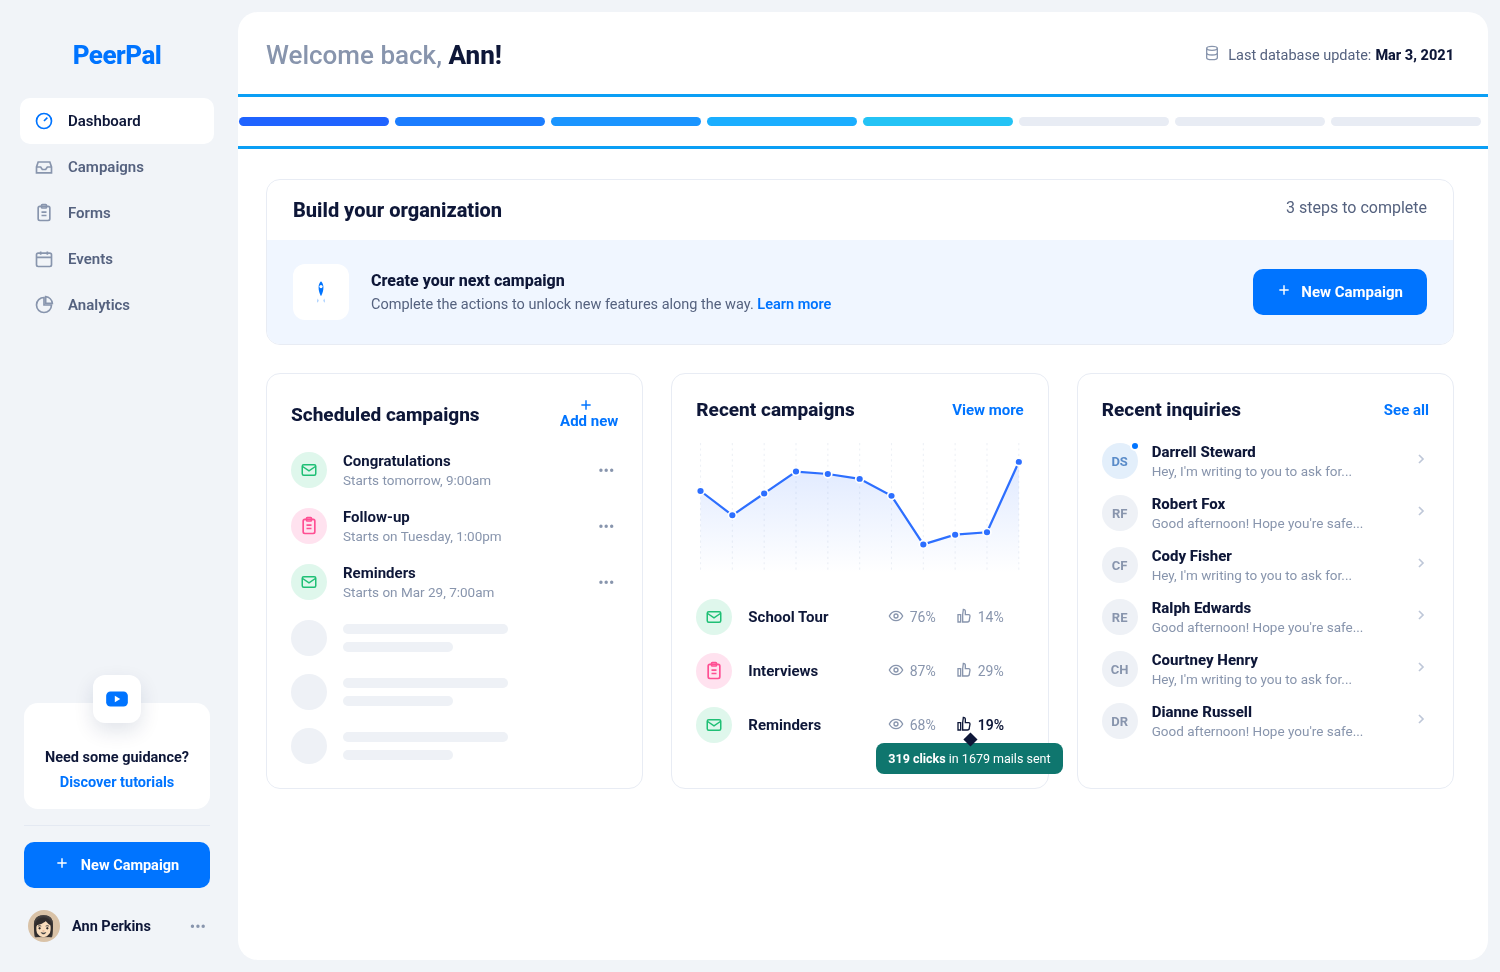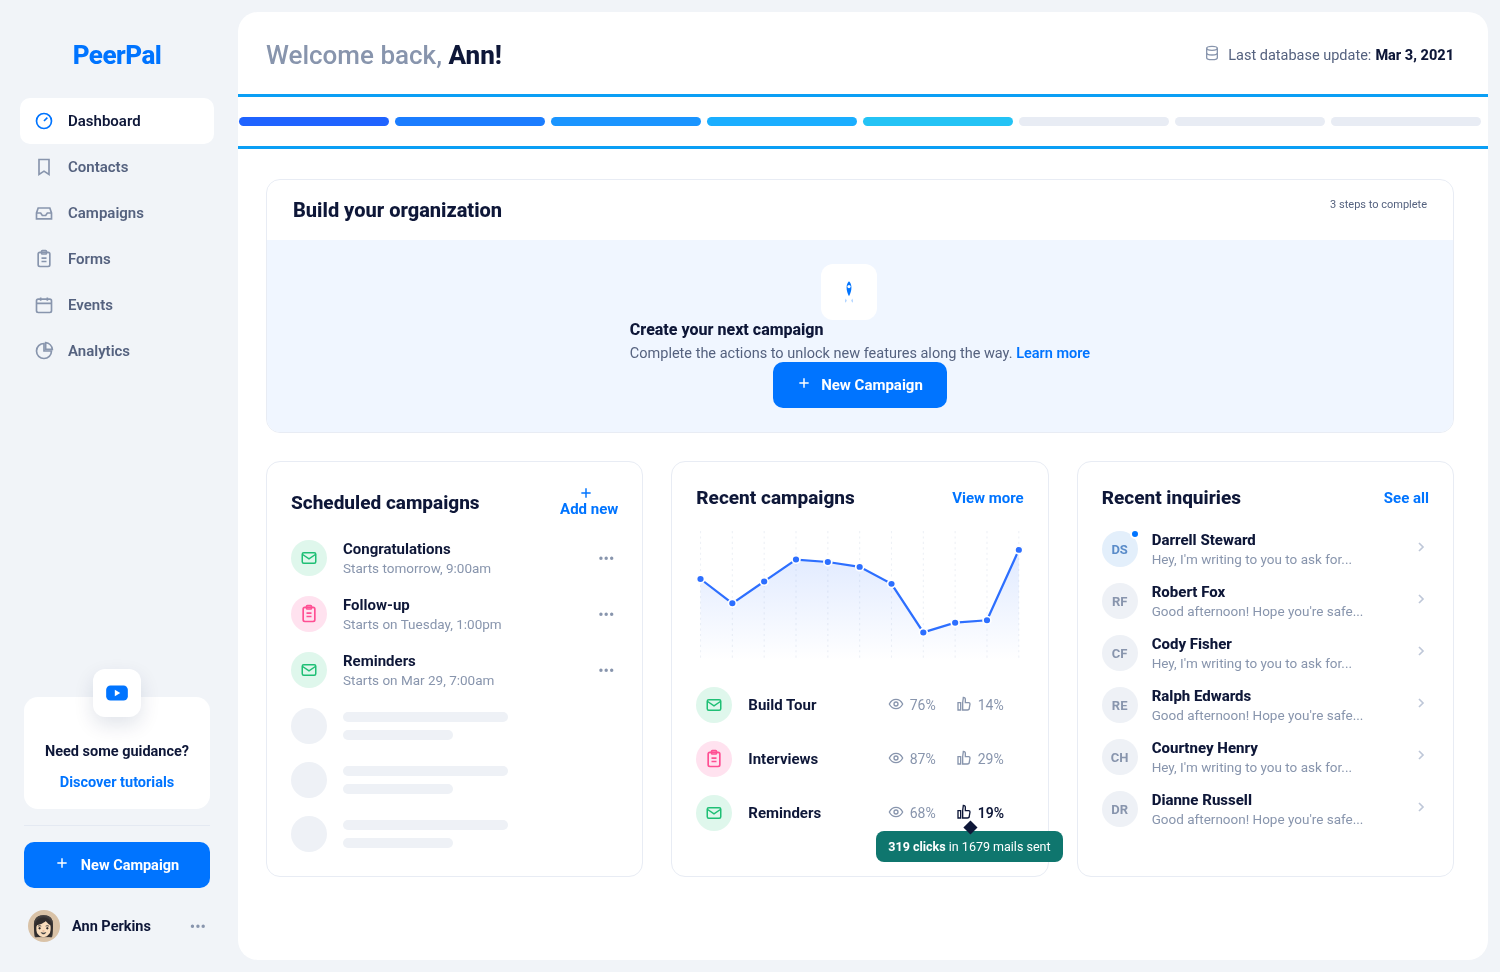--- a/index.html
+++ b/index.html
@@ -55,21 +55,21 @@
 }
 .guidance-icon {
   width: 48px; height: 48px;
   background: #fff;
   border-radius: 12px;
   box-shadow: 0 8px 20px rgba(10,30,80,0.12);
   display: flex; align-items:center; justify-content:center;
   margin: -18px auto 16px auto;
   position: relative; top: -10px;
 }
-.guidance-title { font-size: 14.5px; font-weight: 700; margin-bottom: 14px; color:#0e1738; }
+.guidance-title { font-size: 14.5px; font-weight: 700; margin-bottom: 8px; color:#0e1738; }
 .guidance-link { font-size: 14.5px; font-weight: 700; color:#0074ff; cursor:pointer; }
 .sidebar-bottom { border-top: 1px solid #e4e9f2; padding-top: 16px; margin: 0 12px; }
 .new-campaign-btn {
   display: flex; align-items:center; justify-content:center;
   background: #0074ff; color:#fff; font-weight:700;
   border-radius: 10px; padding: 14px 0; cursor:pointer;
   margin-bottom: 18px; font-size:14.5px;
 }
 .new-campaign-btn .plus { margin-right:12px; }
 .profile { display:flex; align-items:center; padding: 4px 4px; }
@@ -103,24 +103,24 @@
 
 .build-section {
   border: 1px solid #e8ecf4; border-radius: 14px; overflow:hidden;
   margin-bottom: 28px;
 }
 .build-header {
   display:flex; justify-content:space-between; align-items:flex-start;
   padding: 18px 26px;
 }
 .build-title { font-size: 20px; font-weight:800; }
-.build-steps { font-size:11px; color:#55627f; }
+.build-steps { font-size:16px; color:#55627f; }
 .build-body {
   background: #f0f6ff; padding: 24px 26px;
-  display:flex; align-items:center;flex-direction:column;
+  display:flex; align-items:center;
 }
 .build-icon {
   width:56px; height:56px; background:#fff; border-radius:12px;
   display:flex; align-items:center; justify-content:center; margin-right:22px;
 }
 .build-text { flex:1; }
 .build-text h4 { font-size:16px; font-weight:800; margin-bottom:6px; }
 .build-text p { font-size:14.5px; color:#55627f; }
 .build-text a { color:#0074ff; font-weight:600; cursor:pointer; }
 .btn-primary {
@@ -193,28 +193,20 @@
   <div class="logo">PeerPal</div>
   <div class="nav" id="nav">
       <div class="nav-item active">
         <span class="icon" style="color:#0074ff">
           <svg width="20" height="20" viewBox="0 0 24 24" fill="none" stroke="currentColor" stroke-width="2">
             <circle cx="12" cy="12" r="9"></circle>
             <path d="M12 12l4-4"></path>
           </svg>
         </span>
         <span>Dashboard</span>
-      </div>
-      <div class="nav-item">
-        <span class="icon" style="color:#8895ad">
-          <svg width="20" height="20" viewBox="0 0 24 24" fill="none" stroke="currentColor" stroke-width="2">
-            <path d="M6 3h12v18l-6-4-6 4V3z"></path>
-          </svg>
-        </span>
-        <span>Contacts</span>
       </div>
       <div class="nav-item">
         <span class="icon" style="color:#8895ad">
           <svg width="20" height="20" viewBox="0 0 24 24" fill="none" stroke="currentColor" stroke-width="2">
             <path d="M3 12h5l2 3h4l2-3h5"></path>
             <path d="M5 6h14l2 6v7H3v-7l2-6z"></path>
           </svg>
         </span>
         <span>Campaigns</span>
       </div>
@@ -448,21 +440,21 @@
             <circle cx="286" cy="17.439999999999998" r="3.5" fill="#2d6fff" stroke="#fff" stroke-width="1.5"></circle>
           </svg></div>
       <div id="recent-list">
           <div class="recent-row">
             <div class="pill-icon pill-green" style="color:#1fbf75">
               <svg width="18" height="18" viewBox="0 0 24 24" fill="none" stroke="currentColor" stroke-width="2">
                 <rect x="3" y="5" width="18" height="14" rx="2"></rect>
                 <path d="M3 7l9 6 9-6"></path>
               </svg>
             </div>
-            <div class="recent-name">Build Tour</div>
+            <div class="recent-name">School Tour</div>
             <div class="stat"><span class="icon"><svg width="16" height="16" viewBox="0 0 24 24" fill="none" stroke="currentColor" stroke-width="2">
                   <path d="M2 12s3.5-7 10-7 10 7 10 7-3.5 7-10 7-10-7-10-7z"></path>
                   <circle cx="12" cy="12" r="3"></circle>
                 </svg></span>76%</div>
             <div class="stat"><span class="icon"><svg width="16" height="16" viewBox="0 0 24 24" fill="none" stroke="currentColor" stroke-width="2">
                   <path d="M7 10v11H3V10h4zm3 11h7a3 3 0 003-3l1-6a2 2 0 00-2-2h-5V5a3 3 0 00-3-3l-1 8v11z"></path>
                 </svg></span>14%</div>
           </div>
           <div class="recent-row">
             <div class="pill-icon pill-pink" style="color:#ff4f93">

